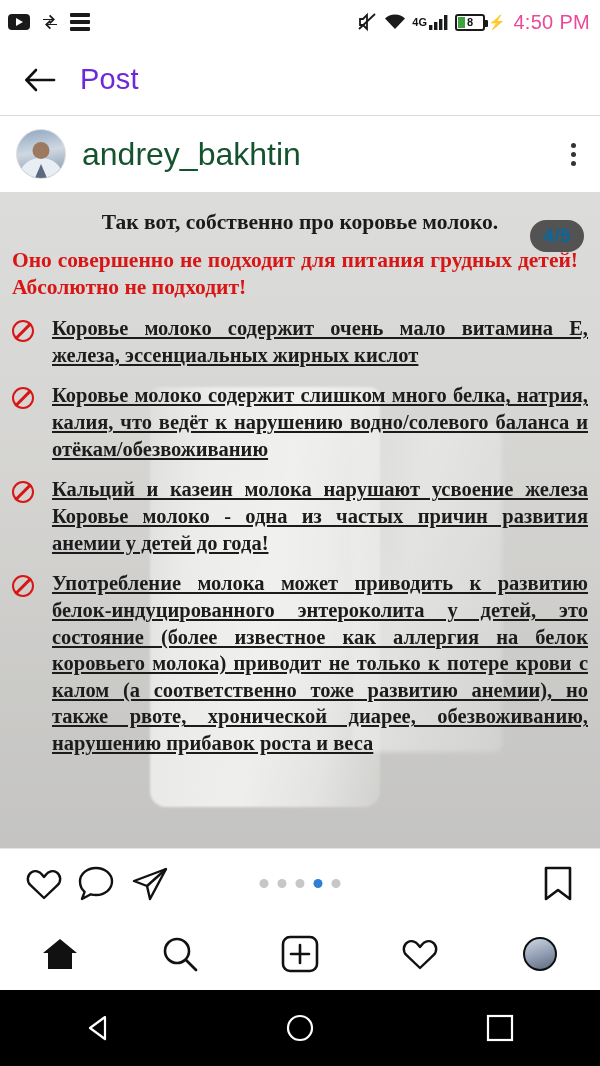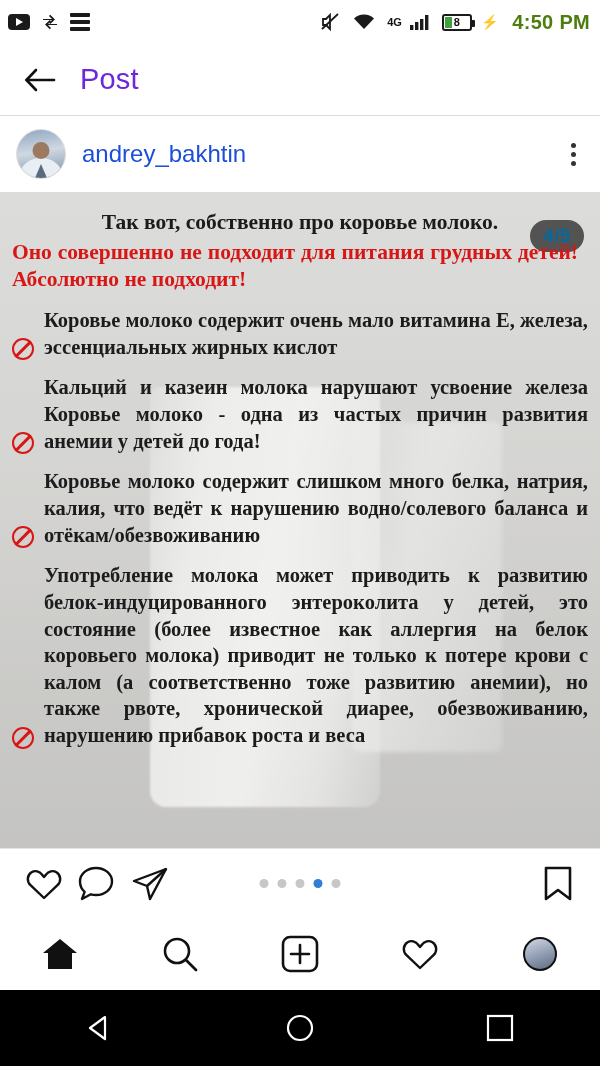--- a/index.html
+++ b/index.html
@@ -14,22 +14,22 @@
 
   
   .statusbar {
     height: 44px; flex: 0 0 44px;
     background: #ffffff;
     display: flex; align-items: center;
     padding: 0 10px 0 8px;
     color: #111;
   }
   .sb-left { display: flex; align-items: center; gap: 10px; }
-  .sb-right { margin-left: auto; display: flex; align-items: center; gap: 11px; }
-  .sb-time { font-size: 20px; color: #4d7c0f; letter-spacing: .3px; margin-left: 3px; font-weight: bold; }
+  .sb-right { margin-left: auto; display: flex; align-items: center; gap: 5px; }
+  .sb-time { font-size: 20px; color: #ec4899; letter-spacing: .3px; margin-left: 3px; }
 
   .ic-youtube {
     width: 22px; height: 16px; background: #1a1a1a; border-radius: 4px;
     position: relative; display: inline-block;
   }
   .ic-youtube:after {
     content: ""; position: absolute; left: 8px; top: 4px;
     border-left: 7px solid #fff; border-top: 4px solid transparent; border-bottom: 4px solid transparent;
   }
   .ic-sync { width: 20px; height: 20px; position: relative; }
@@ -83,21 +83,21 @@
     width: 17px; height: 17px; border-radius: 50%; background: #9d7a5f;
   }
   .avatar .body {
     position: absolute; left: 50%; bottom: -4px; transform: translateX(-50%);
     width: 42px; height: 24px; border-radius: 50% 50% 0 0 / 70% 70% 0 0; background: #e8eef4;
   }
   .avatar .collar {
     position: absolute; left: 50%; bottom: 0px; transform: translateX(-50%);
     width: 12px; height: 14px; background: #5a6b80; clip-path: polygon(50% 0,100% 100%,0 100%);
   }
-  .username { font-size: 24px; color: #1d4ed8; margin-left: 16px; }
+  .username { font-size: 32px; color: #14532d; margin-left: 16px; }
   .more-dots { margin-left: auto; display: flex; flex-direction: column; gap: 4px; padding: 8px; }
   .more-dots i { width: 5px; height: 5px; border-radius: 50%; background: #333; display: block; }
 
   
   .media {
     position: relative; flex: 1 1 auto; min-height: 0;
     background: #d7d7d7;
     overflow: hidden;
   }
   .media .bg-photo {
@@ -126,28 +126,28 @@
     font-size: 19px; font-weight: bold; letter-spacing: .5px;
   }
 
   .caption-wrap {
     position: absolute; inset: 0;
     padding: 14px 10px 6px 10px;
     font-family: "Liberation Serif", serif;
     color: #1b1b1b;
   }
   .cap-title {
-    text-align: center; font-weight: bold; font-size: 21.5px; margin: 4px 0 4px 0;
+    text-align: center; font-weight: bold; font-size: 21.5px; margin: 4px 0 12px 0;
   }
   .cap-red {
     color: #d81616; font-weight: bold; font-size: 21.5px; line-height: 1.26;
     text-align: justify; text-align-last: left; margin: 0 12px 14px 2px;
   }
   .bullets { display: flex; flex-direction: column; gap: 14px; margin: 0 2px; }
-  .bullet { display: flex; align-items: flex-end; gap: 10px; }
+  .bullet { display: flex; align-items: flex-start; gap: 18px; text-decoration: underline; }
   .no-icon {
     flex: 0 0 22px; width: 22px; height: 22px; border-radius: 50%;
     border: 2.5px solid #d81616; position: relative; margin-top: 5px;
   }
   .no-icon:after {
     content: ""; position: absolute; left: 50%; top: 50%;
     width: 22px; height: 2.5px; background: #d81616;
     transform: translate(-50%,-50%) rotate(-45deg);
   }
   .b-text {
@@ -295,25 +295,25 @@
       <div class="cap-title">Так вот, собственно про коровье молоко.</div>
       <div class="cap-red">Оно совершенно не подходит для питания грудных детей! Абсолютно не подходит!</div>
 
       <div class="bullets">
         <div class="bullet">
           <span class="no-icon"></span>
           <span class="b-text">Коровье молоко содержит очень мало витамина Е, железа, эссенциальных жирных кислот</span>
         </div>
         <div class="bullet">
           <span class="no-icon"></span>
-          <span class="b-text">Кальций и казеин молока нарушают усвоение железа Коровье молоко - одна из частых причин развития анемии у детей до года!</span>
+          <span class="b-text">Коровье молоко содержит слишком много белка, натрия, калия, что ведёт к нарушению водно/солевого баланса и отёкам/обезвоживанию</span>
         </div>
         <div class="bullet">
           <span class="no-icon"></span>
-          <span class="b-text">Коровье молоко содержит слишком много белка, натрия, калия, что ведёт к нарушению водно/солевого баланса и отёкам/обезвоживанию</span>
+          <span class="b-text">Кальций и казеин молока нарушают усвоение железа Коровье молоко - одна из частых причин развития анемии у детей до года!</span>
         </div>
         <div class="bullet">
           <span class="no-icon"></span>
           <span class="b-text">Употребление молока может приводить к развитию белок-индуцированного энтероколита у детей, это состояние (более известное как аллергия на белок коровьего молока) приводит не только к потере крови с калом (а соответственно тоже развитию анемии), но также рвоте, хронической диарее, обезвоживанию, нарушению прибавок роста и веса</span>
         </div>
       </div>
     </div>
   </div>
 
   <div class="actions">

